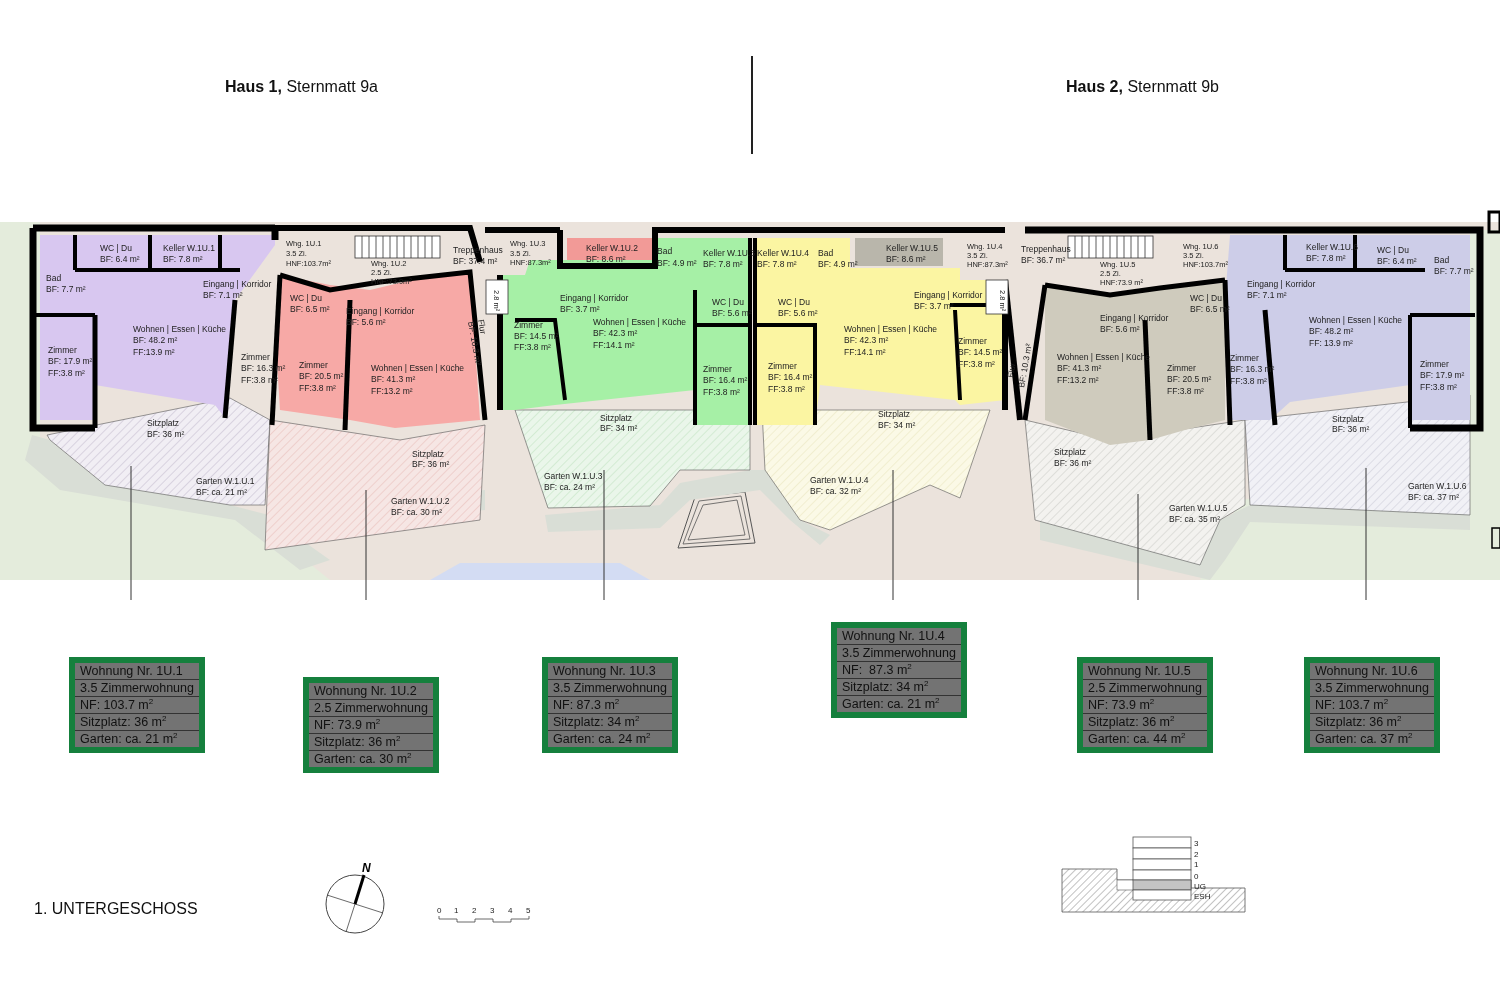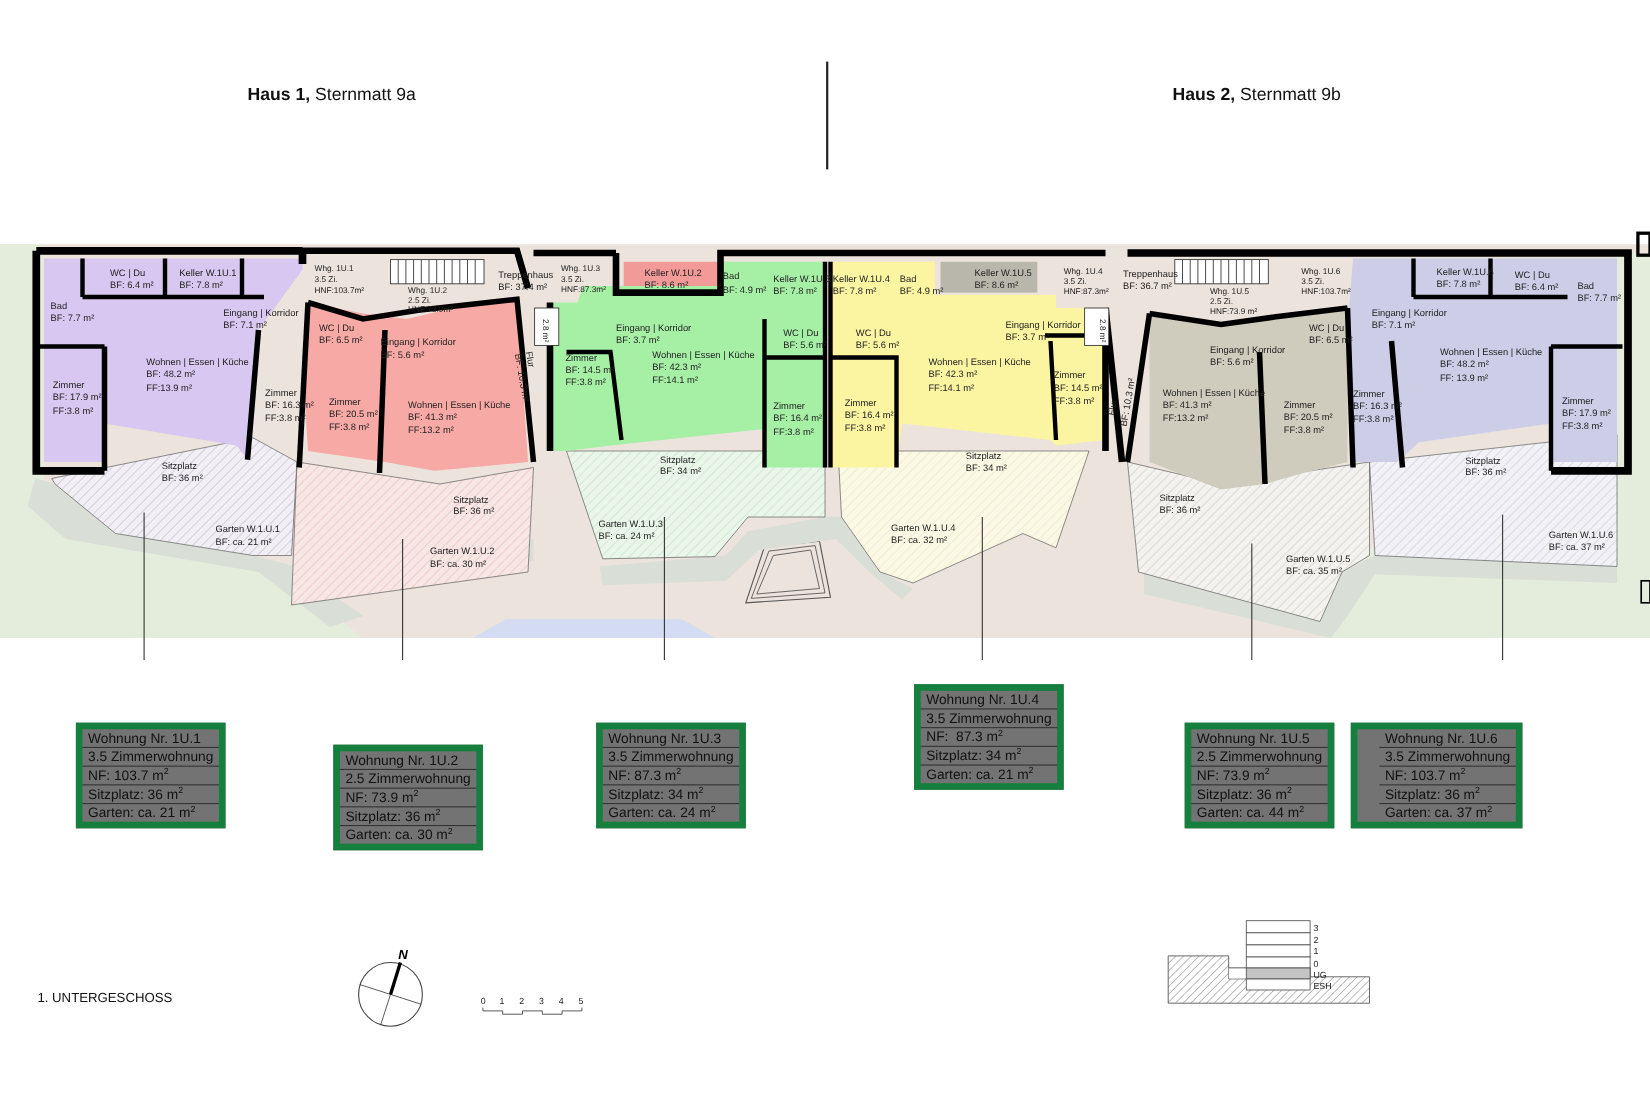--- a/index.html
+++ b/index.html
@@ -8,21 +8,21 @@
   .house-title { position:absolute; top:78px; font-size:16px; }
   .house-title b { font-weight:bold; }
   .divider { position:absolute; left:751px; top:56px; width:2px; height:98px; background:#222; }
   #plan { position:absolute; left:0; top:0; }
   .lbl { font-size:8.5px; fill:#222; }
   .lbl-s { font-size:7.5px; fill:#222; }
   .info { position:absolute; width:124px; border:6px solid #15803d; background:#737373; }
   .info div { height:16px; line-height:16px; font-size:12.5px; padding-left:5px; border-top:1px solid #333; white-space:nowrap; }
   .info div:first-child { border-top:none; }
   .info sup { font-size:8px; line-height:0; }
-  .floor-name { position:absolute; left:34px; top:900px; font-size:12px; }
+  .floor-name { position:absolute; left:34px; top:900px; font-size:16px; }
   .scale { position:absolute; left:436px; top:905px; }
   .section-legend { position:absolute; left:1060px; top:835px; }
 </style>
 </head>
 <body>
 
 <div class="house-title" style="left:225px;">
   <b>Haus 1,</b>
   <span>Sternmatt 9a</span>
 </div>
@@ -353,21 +353,21 @@
   <div><span>Sitzplatz: 34 m</span><sup>2</sup></div>
   <div><span>Garten: ca. 21 m</span><sup>2</sup></div>
 </div>
 <div class="info" style="left:1077px; top:657px;">
   <div>Wohnung Nr. 1U.5</div>
   <div>2.5 Zimmerwohnung</div>
   <div><span>NF: 73.9 m</span><sup>2</sup></div>
   <div><span>Sitzplatz: 36 m</span><sup>2</sup></div>
   <div><span>Garten: ca. 44 m</span><sup>2</sup></div>
 </div>
-<div class="info" style="left:1228px; top:657px;padding-left:20px;">
+<div class="info" style="left:1304px; top:657px;">
   <div>Wohnung Nr. 1U.6</div>
   <div>3.5 Zimmerwohnung</div>
   <div><span>NF: 103.7 m</span><sup>2</sup></div>
   <div><span>Sitzplatz: 36 m</span><sup>2</sup></div>
   <div><span>Garten: ca. 37 m</span><sup>2</sup></div>
 </div>
 
 <div class="floor-name">1. UNTERGESCHOSS</div>
 
 <svg style="position:absolute; left:322px; top:858px;" width="70" height="80">

